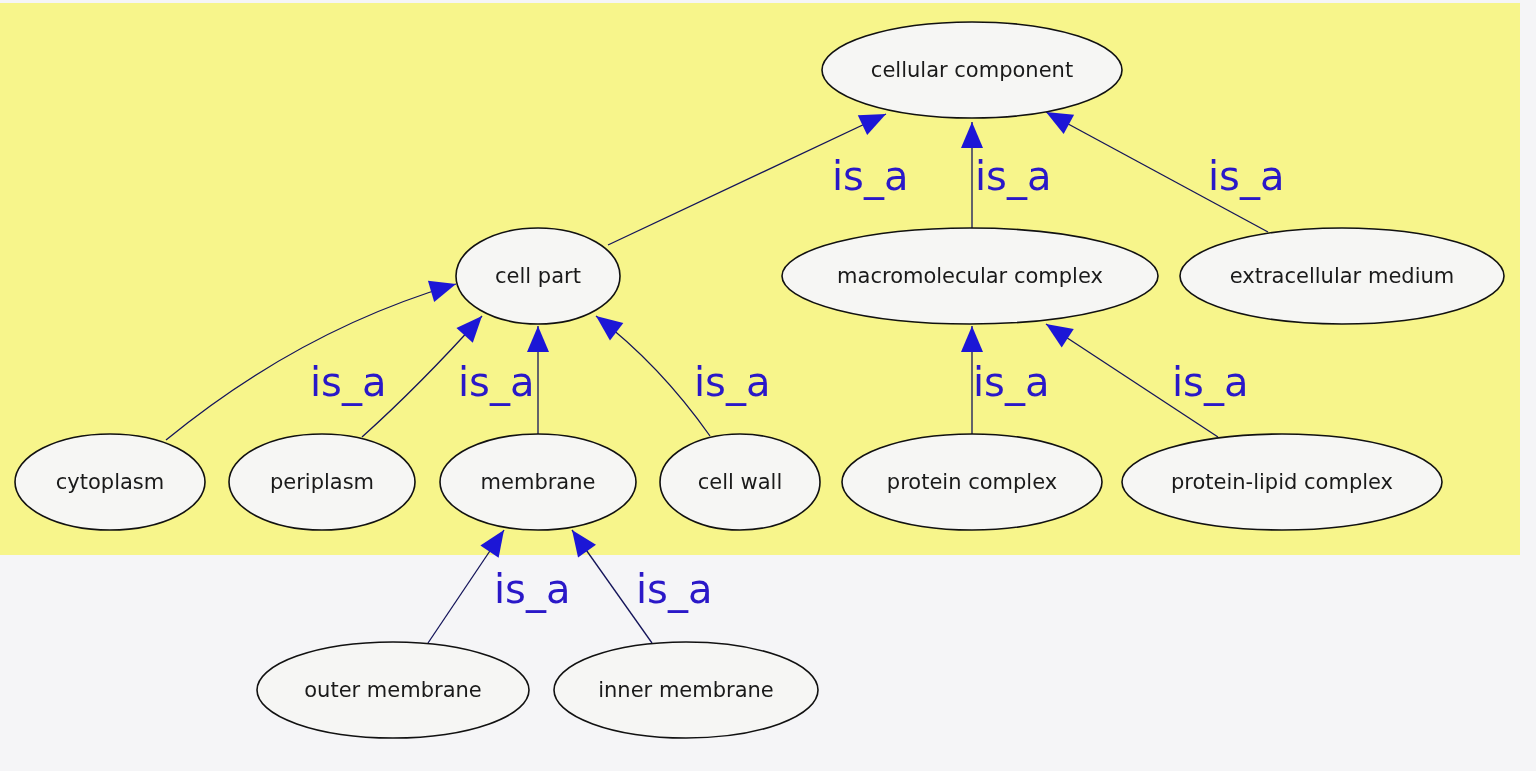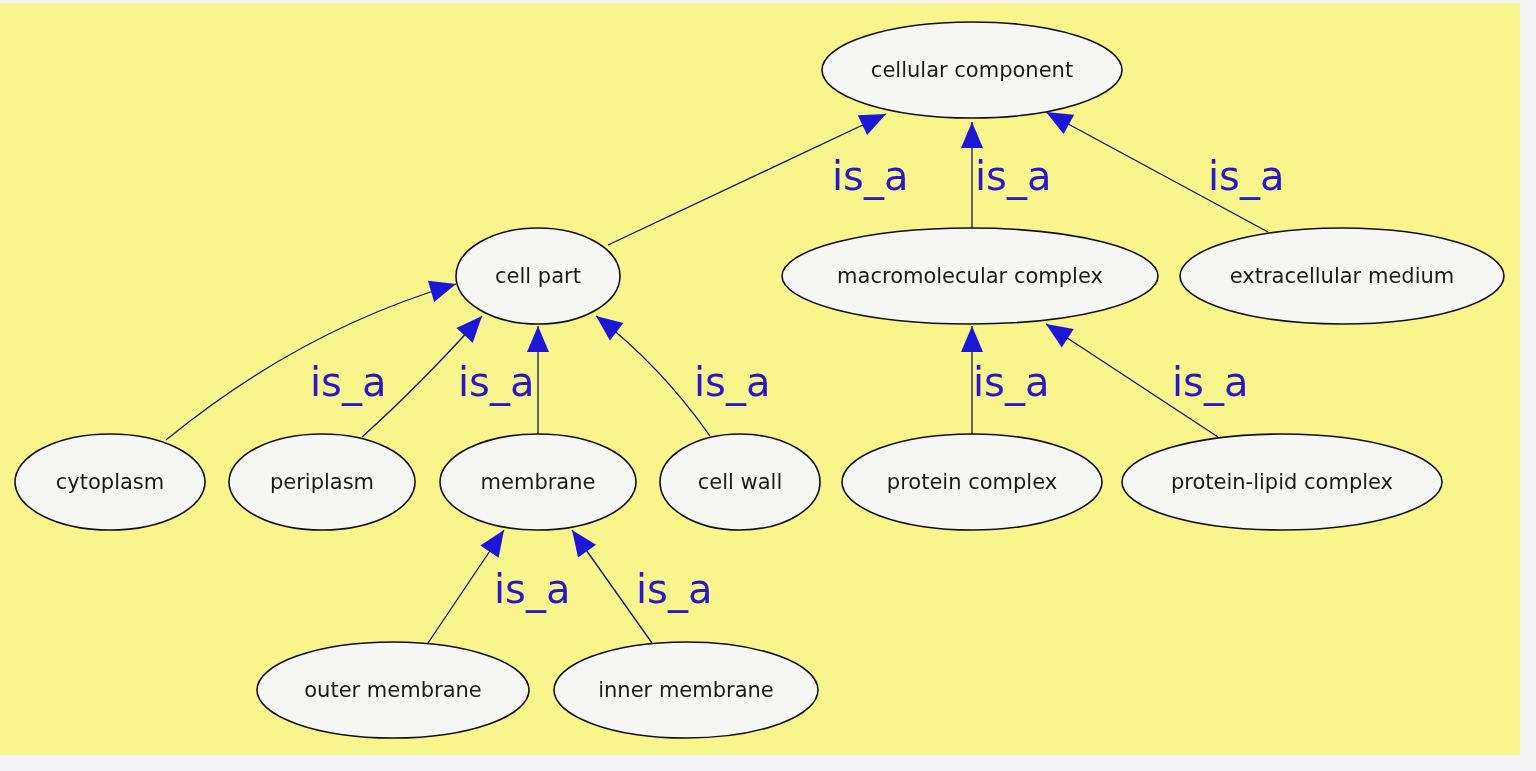--- a/index.html
+++ b/index.html
@@ -1,18 +1,18 @@
 <!DOCTYPE html>
 <html><head>
 <meta charset="utf-8">
 <style>
   html, body { margin: 0; padding: 0; background: #f5f5f7; }
   body { width: 1536px; height: 771px; position: relative; overflow: hidden; }
   #canvas {
-    position: absolute; left: 0; top: 3px; width: 1520px; height: 752px;
+    position: absolute; left: 0; top: 3px; width: 1520px; height: 552px;
     background: #f7f58b;
   }
   svg { position: absolute; left: 0; top: 0; }
   .node-shape { fill: #f6f6f4; stroke: #111; stroke-width: 1.6; }
   .node-label { font-family: "DejaVu Sans", sans-serif; font-size: 21px; fill: #1a1a1a; text-anchor: middle; dominant-baseline: central; }
   .edge-line { stroke: #14145a; stroke-width: 1.3; fill: none; }
   .edge-head { fill: #1c16d6; }
   .edge-label { font-family: "DejaVu Sans", sans-serif; font-size: 40px; fill: #2a18c8; }
 </style>
 </head>

